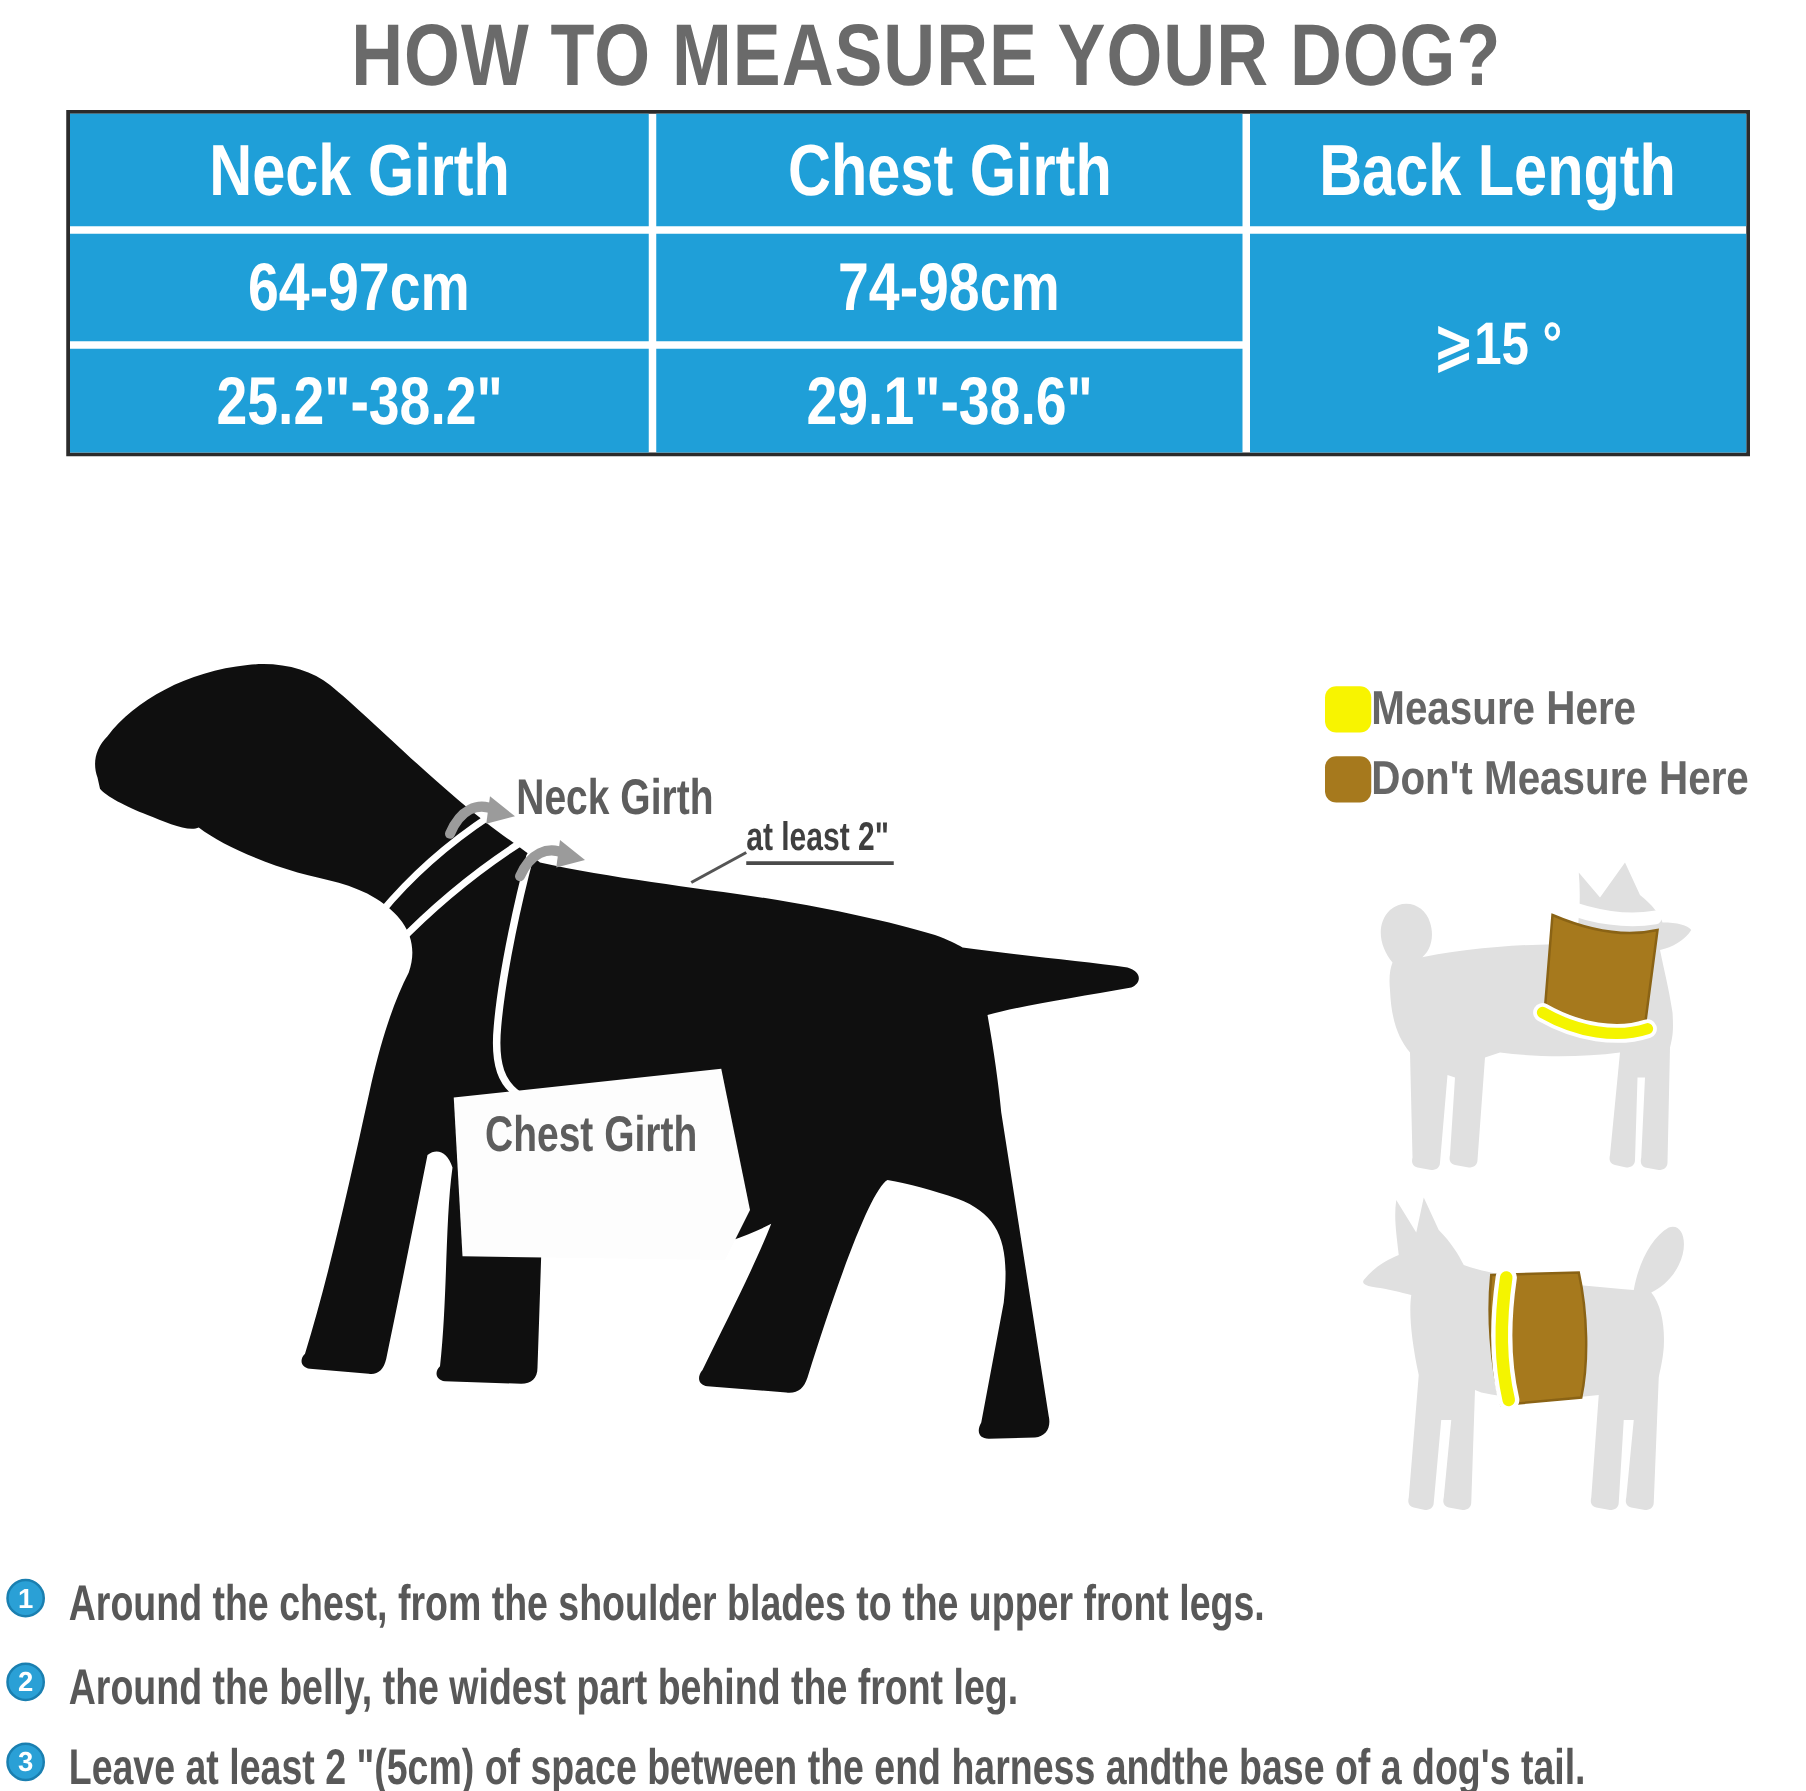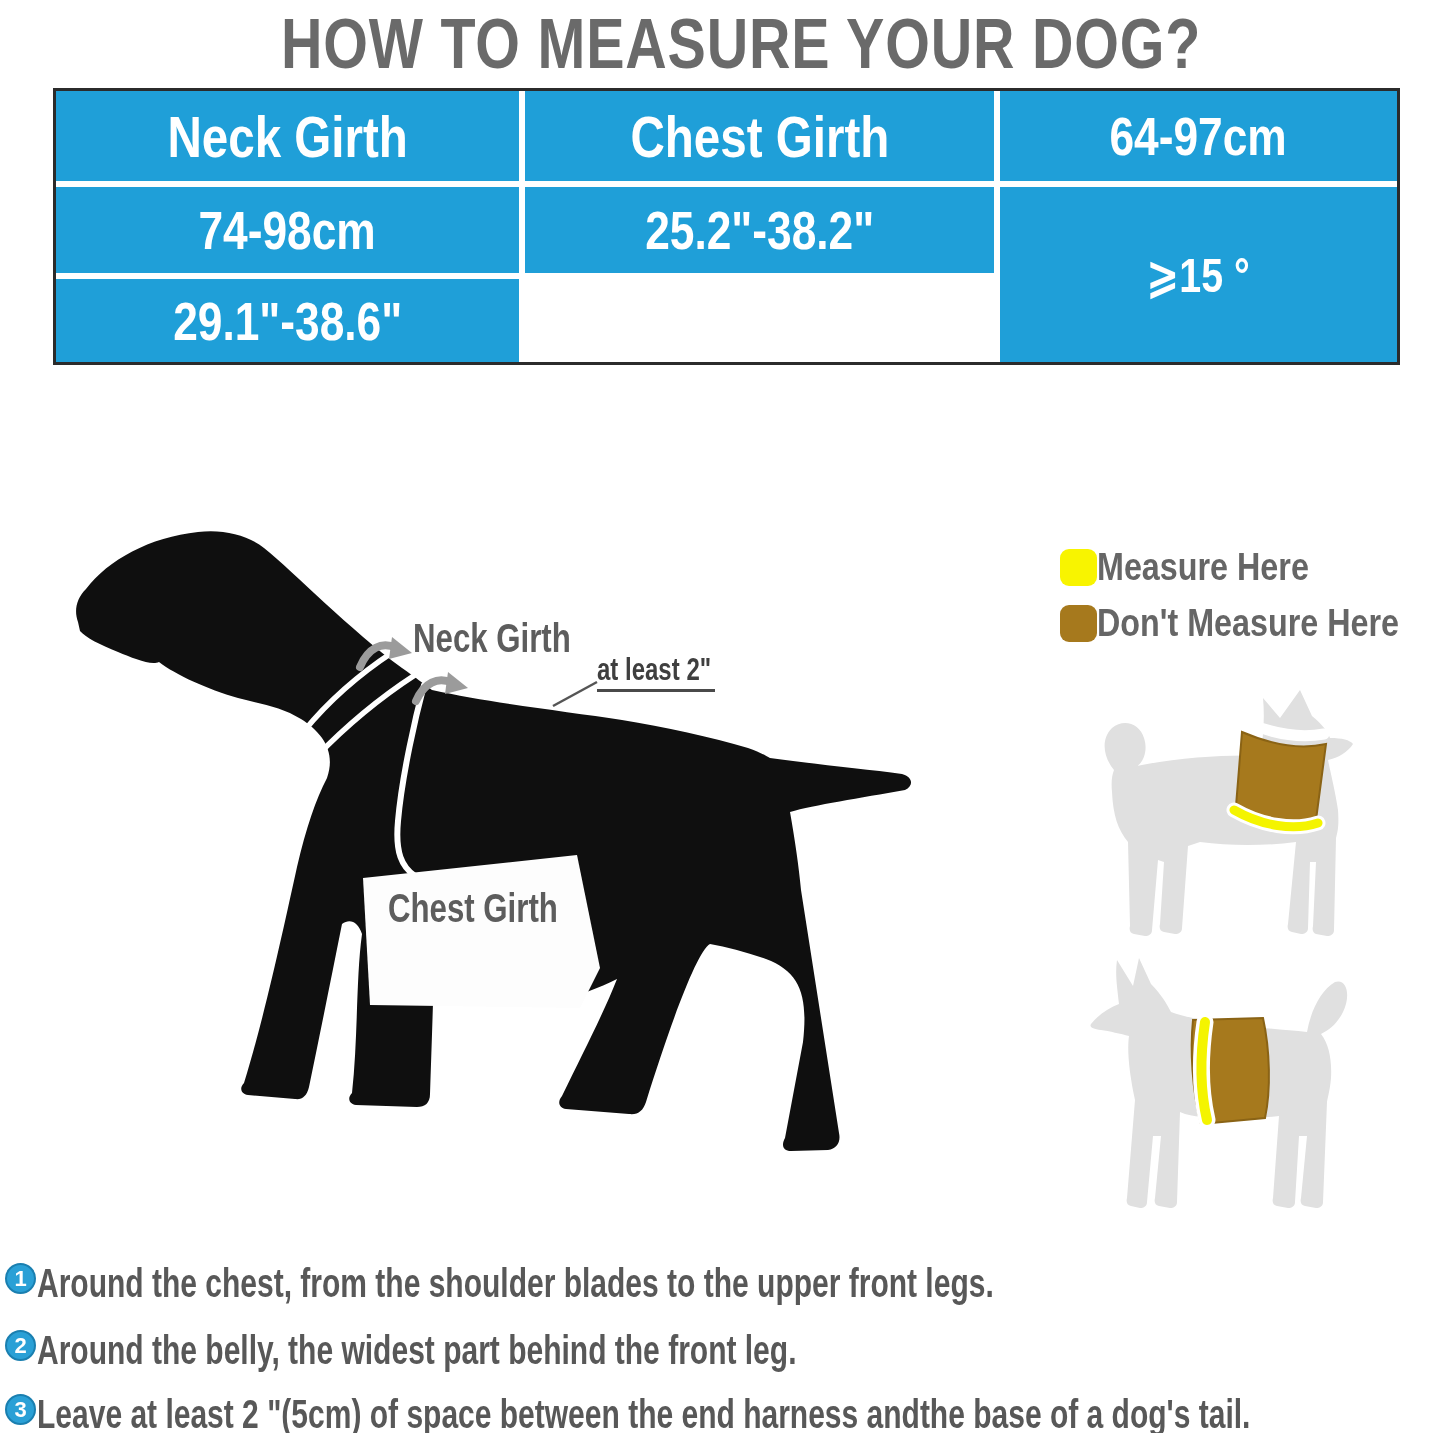--- a/index.html
+++ b/index.html
@@ -56,37 +56,40 @@
 
   
   .instructions{position:absolute;left:5px;top:1258px;width:1438px;}
   .step{position:absolute;left:0;display:flex;align-items:flex-start;}
   .step-badge{
     width:31px;height:31px;border-radius:50%;flex:0 0 auto;
     background:#2aa0d6;border:2px solid #1a7fb0;box-sizing:border-box;
     color:#ffffff;font-size:22px;font-weight:700;
     display:flex;align-items:center;justify-content:center;margin-top:2px;
   }
-  .step-text{margin-left:1px;font-size:40px;font-weight:700;color:#585858;}
+  .step-text{margin-left:19px;font-size:40px;font-weight:700;color:#585858;}
 </style>
 </head>
 <body>
 
 <div class="page">
 
   <div class="title">
     <span class="cx">HOW TO MEASURE YOUR DOG?</span>
   </div>
 
   <div class="size-table">
     <div class="cell hd">
       <span class="cx">Neck Girth</span>
     </div>
     <div class="cell hd">
       <span class="cx">Chest Girth</span>
+    </div>
+    <div class="cell hd">
+      <span class="cx">Back Length</span>
     </div>
 
     <div class="cell val">
       <span class="cx">64-97cm</span>
     </div>
     <div class="cell val">
       <span class="cx">74-98cm</span>
     </div>
     <div class="cell back-val">
       <span class="cx">⩾15 °</span>

